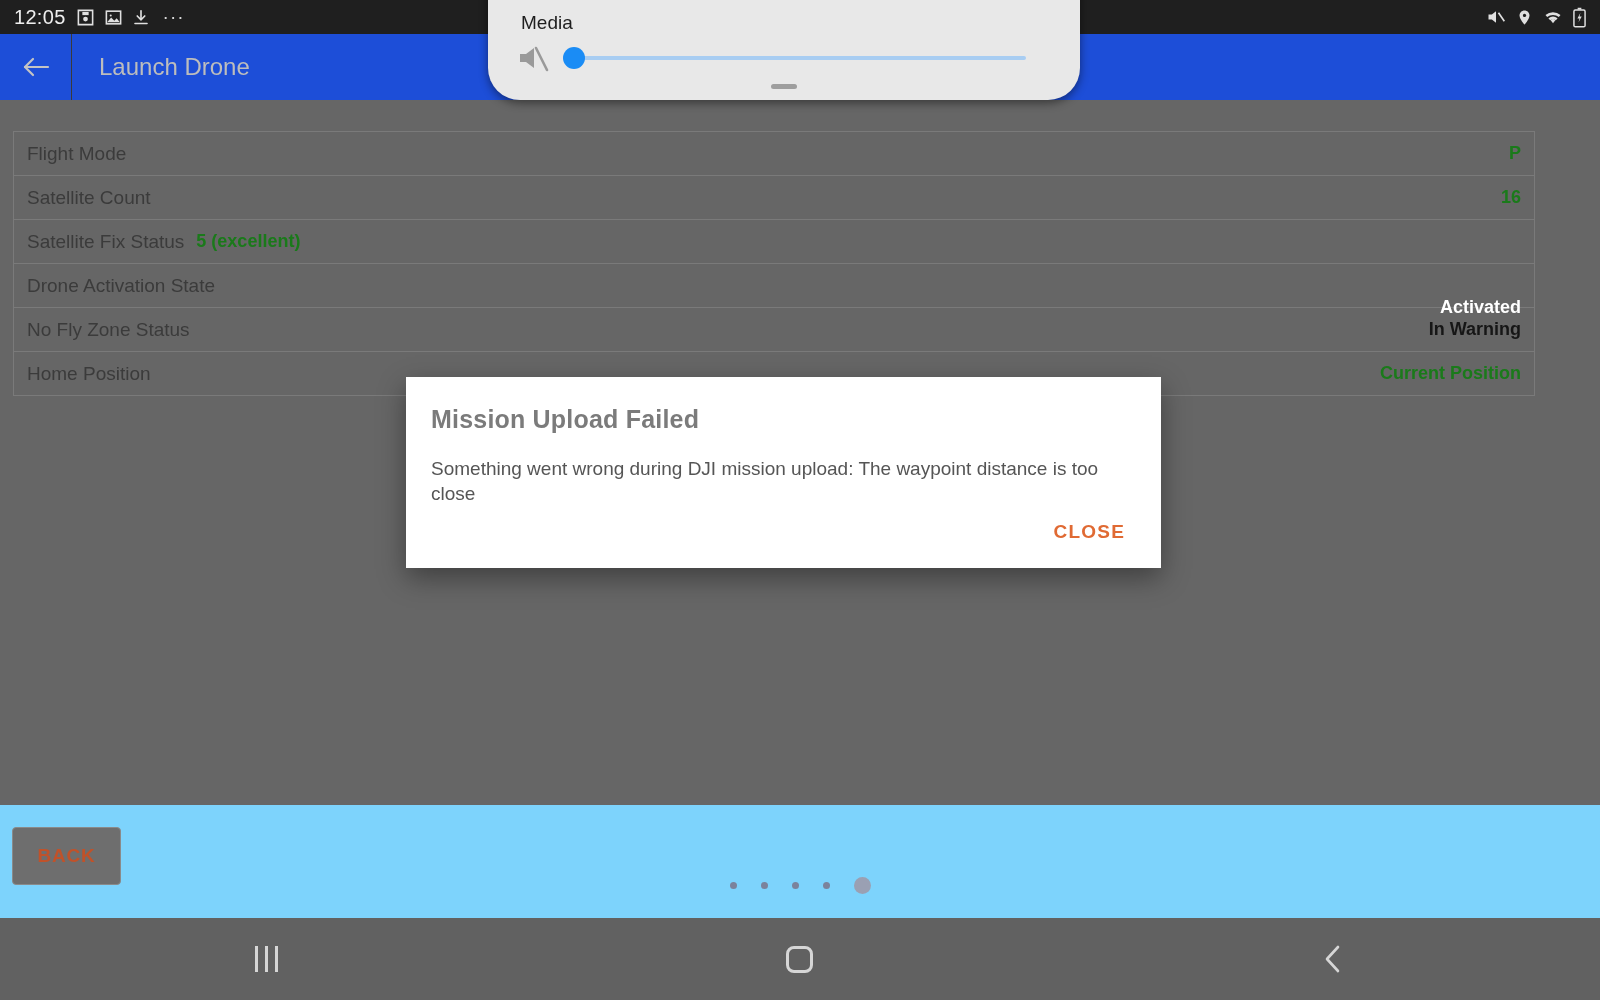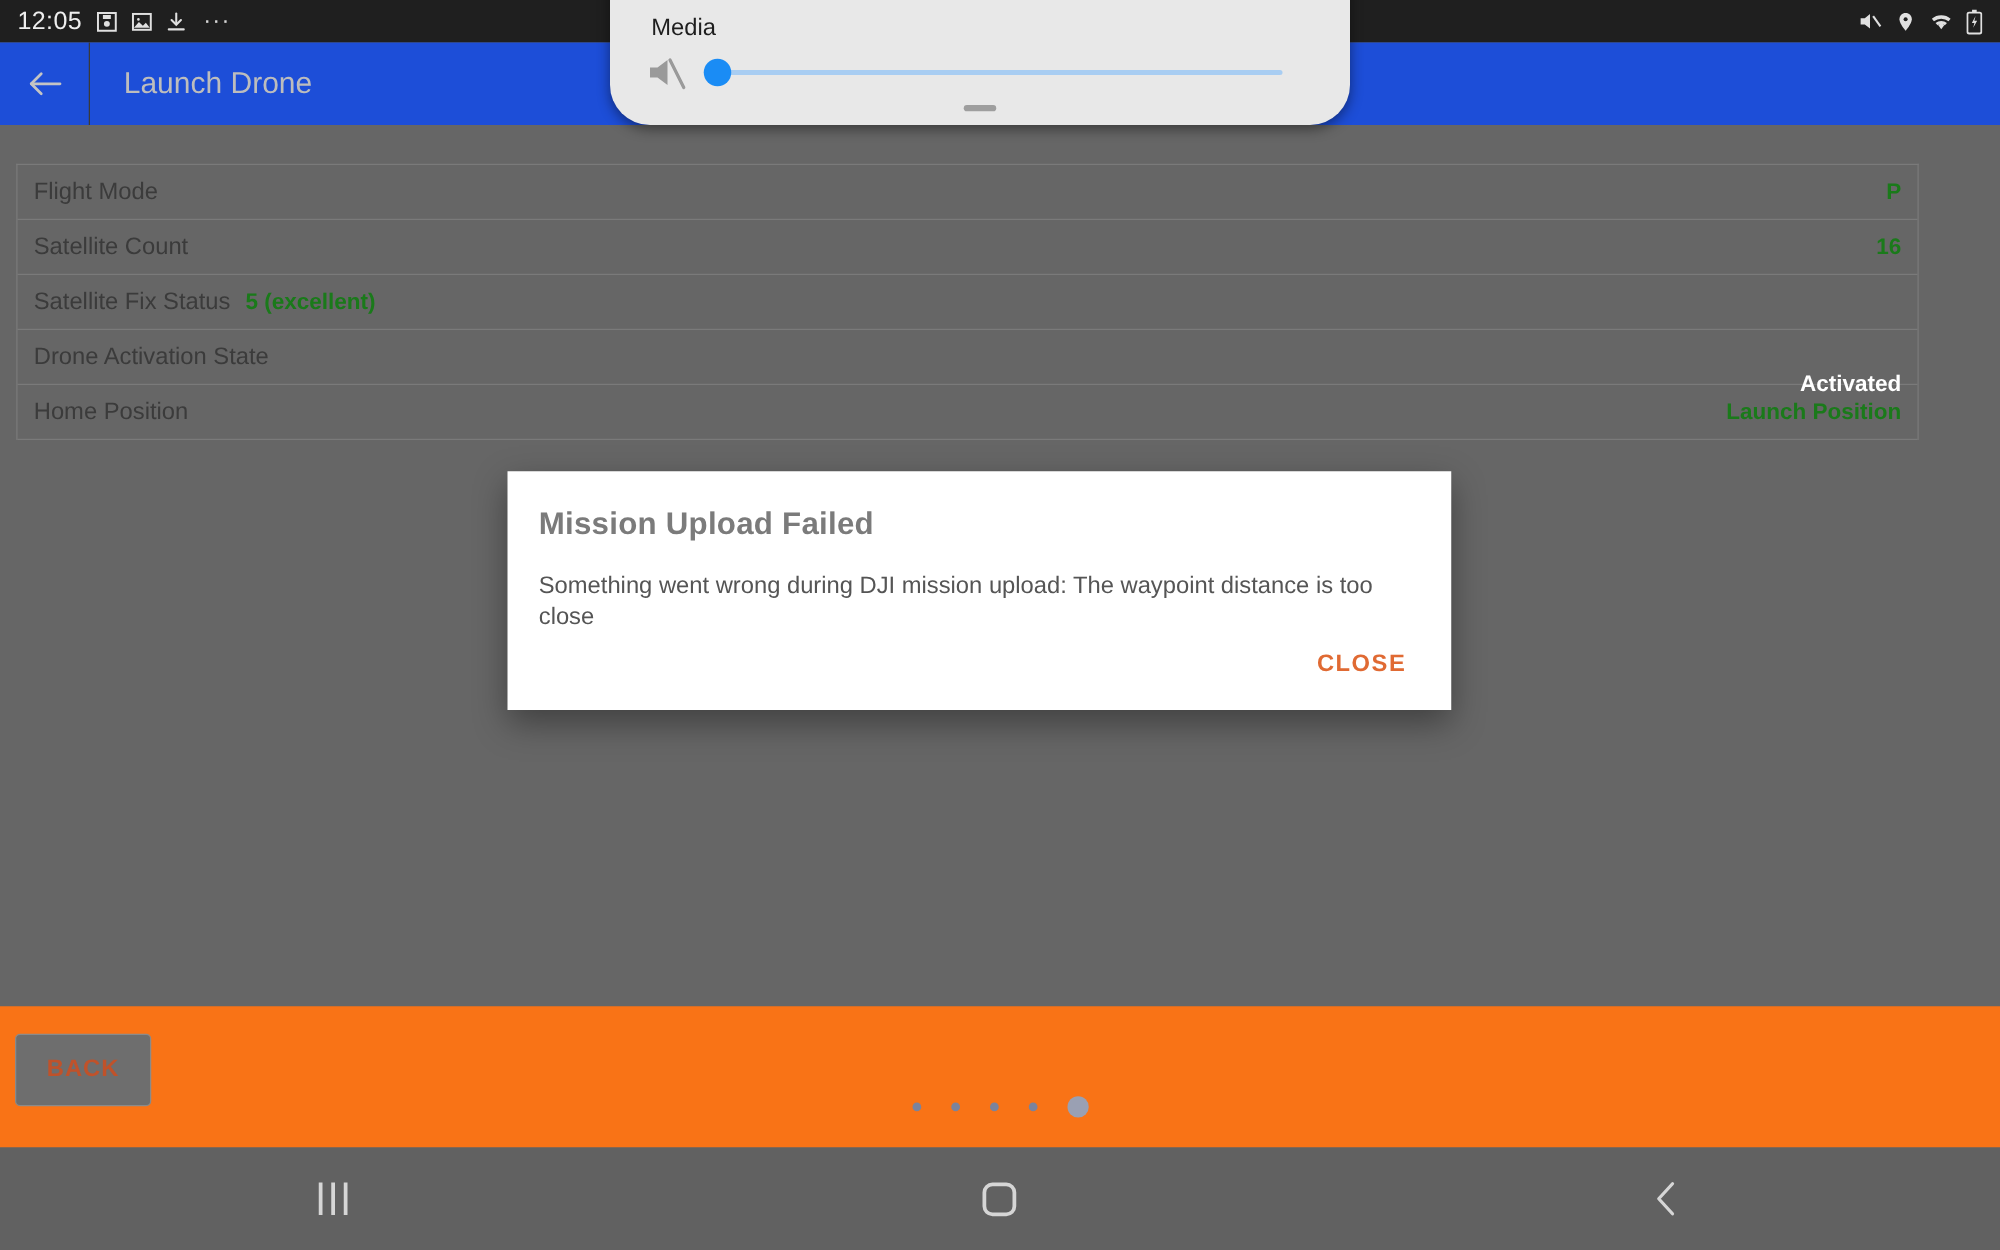--- a/index.html
+++ b/index.html
@@ -89,21 +89,21 @@
   .dlg-actions { position:absolute; right:28px; bottom:19px; }
   .dlg-close {
     font-size:19px; font-weight:bold; color:#e06a33; letter-spacing:1.2px;
     background:none; border:none; cursor:pointer; padding:6px 8px;
     font-family:"Liberation Sans", sans-serif;
   }
 
   
   .footer {
     position:absolute; left:0; top:805px; width:1600px; height:113px;
-    background:#f97316; z-index:20;
+    background:#7dd3fc; z-index:20;
   }
   .back-btn {
     position:absolute; left:12px; top:22px; width:109px; height:58px;
     background:#6e6e6e; border:1px solid #8a8a8a; border-radius:4px;
     color:#c0522a; font-size:19px; font-weight:bold; letter-spacing:.8px;
     cursor:pointer; font-family:"Liberation Sans", sans-serif;
   }
   .dots {
     position:absolute; left:0; right:0; bottom:24px;
     display:flex; align-items:center; justify-content:center; gap:24px;
@@ -206,22 +206,26 @@
       </div>
       <div class="trow">
         <span class="tlabel">Satellite Fix Status</span>
         <span class="tvalue" style="color: rgb(26, 122, 26); margin-left: 12px;">5 (excellent)</span>
       </div>
       <div class="trow">
         <span class="tlabel">Drone Activation State</span>
         <span class="tvalue" style="color: #ffffff; margin-top: 43px;">Activated</span>
       </div>
       <div class="trow">
+        <span class="tlabel">No Fly Zone Status</span>
+        <span class="tvalue" style="color: rgb(22, 22, 22);">In Warning</span>
+      </div>
+      <div class="trow">
         <span class="tlabel">Home Position</span>
-        <span class="tvalue" style="color: rgb(26, 122, 26);">Launch Position</span>
+        <span class="tvalue" style="color: rgb(26, 122, 26);">Current Position</span>
       </div>
     </div>
 
   <div class="scrim"></div>
   <div class="dialog">
     <div class="dlg-title">Mission Upload Failed</div>
     <div class="dlg-body">Something went wrong during DJI mission upload: The waypoint distance is too close</div>
     <div class="dlg-actions">
       <button class="dlg-close">CLOSE</button>
     </div>

